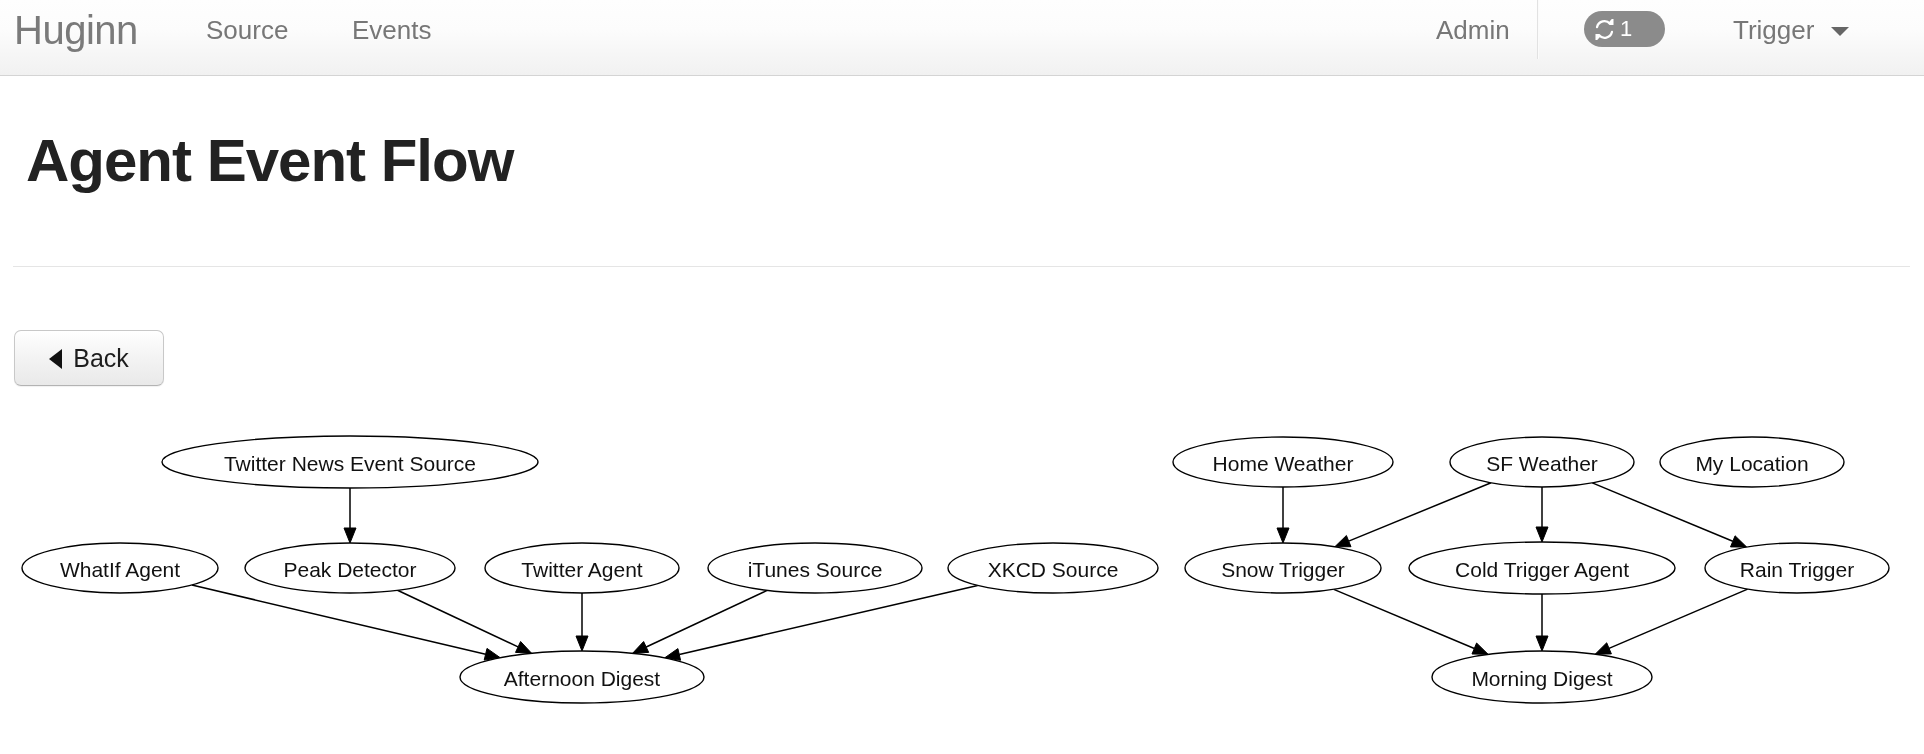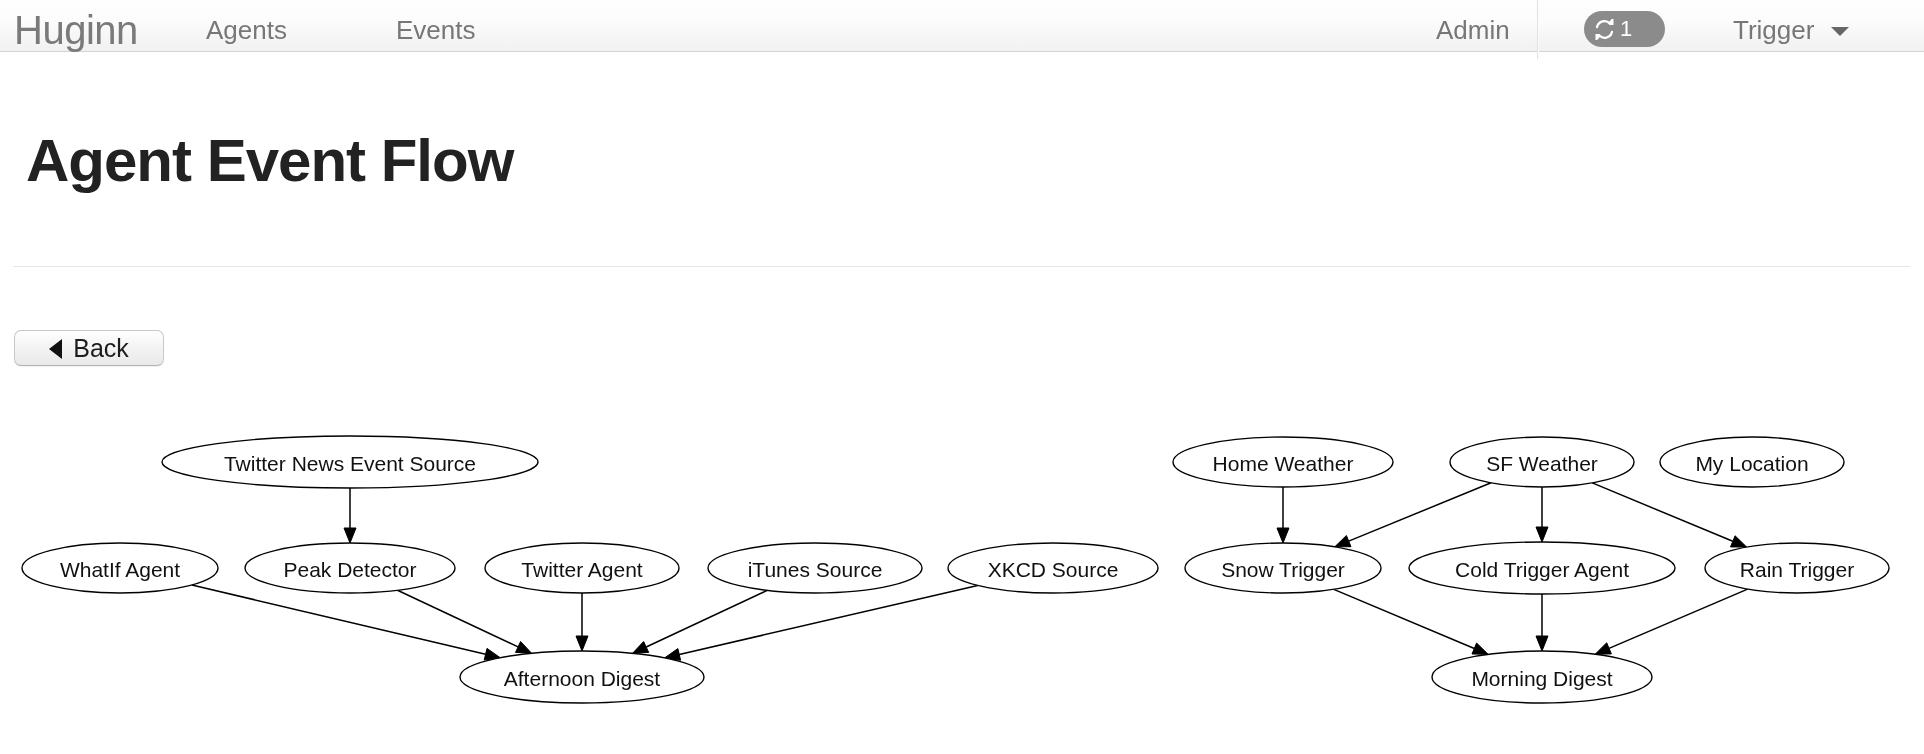--- a/index.html
+++ b/index.html
@@ -15,21 +15,21 @@
     font-family: "Liberation Sans", sans-serif;
     color: #333;
     -webkit-font-smoothing: antialiased;
   }
 
   
   .navbar {
     position: absolute;
     left: 0; top: 0;
     width: 1924px;
-    height: 52px;
+    height: 76px;
     background: linear-gradient(to bottom, #fefefe 0%, #fcfcfc 40%, #f1f1f1 100%);
     border-bottom: 1px solid #d4d4d4;
     box-sizing: border-box;
   }
   .nav-brand {
     position: absolute;
     left: 14px; top: 2px;
     font-size: 40px;
     line-height: 56px;
     color: #7a7a7a;
@@ -40,21 +40,21 @@
   .nav-link {
     position: absolute;
     top: 10px;
     font-size: 26px;
     line-height: 40px;
     color: #777777;
     cursor: pointer;
     white-space: nowrap;
   }
   .nav-link.agents { left: 206px; }
-  .nav-link.events { left: 352px; margin-left: 44px; }
+  .nav-link.events { left: 352px; }
   .nav-link.admin  { left: 1408px; margin-left: 28px; }
 
   .nav-divider {
     position: absolute;
     left: 1537px; top: 0;
     width: 1px; height: 59px;
     background: #e2e2e2;
     border-right: 1px solid #fbfbfb;
   }
 
@@ -122,21 +122,21 @@
     width: 1897px;
     height: 1px;
     background: #e5e5e5;
   }
 
   .back-button {
     position: absolute;
     left: 14px;
     top: 330px;
     width: 150px;
-    height: 36px;
+    height: 56px;
     box-sizing: border-box;
     border: 1px solid #c8c8c8;
     border-bottom-color: #b3b3b3;
     border-radius: 7px;
     background: linear-gradient(to bottom, #ffffff 0%, #f4f4f4 45%, #e9e9e9 100%);
     box-shadow: 0 1px 1px rgba(0,0,0,0.06), inset 0 1px 0 rgba(255,255,255,0.9);
     display: flex;
     align-items: center;
     justify-content: center;
     gap: 11px;
@@ -181,21 +181,21 @@
     stroke-width: 1.5;
   }
   .edge-head { fill: #000000; stroke: #000000; stroke-width: 1; }
 </style>
 </head>
 <body>
 
 <div class="navbar">
   <div class="nav-brand">Huginn</div>
 
-  <div class="nav-link agents">Agents</div>
+  <div class="nav-link agents">Source</div>
   <div class="nav-link events">Events</div>
   <div class="nav-link admin">Admin</div>
 
   <div class="nav-divider"></div>
 
   <div class="nav-badge">
     <svg class="refresh-icon" viewBox="0 0 24 24">
       <path d="M3.5 9.2 A8.6 8.6 0 0 1 18.4 5.6 L21 5.6 L21 1.2 L18.9 3.4" fill="none" stroke="#ffffff" stroke-width="2.6" stroke-linecap="round"></path>
       <path d="M20.5 14.8 A8.6 8.6 0 0 1 5.6 18.4 L3 18.4 L3 22.8 L5.1 20.6" fill="none" stroke="#ffffff" stroke-width="2.6" stroke-linecap="round"></path>
     </svg>

